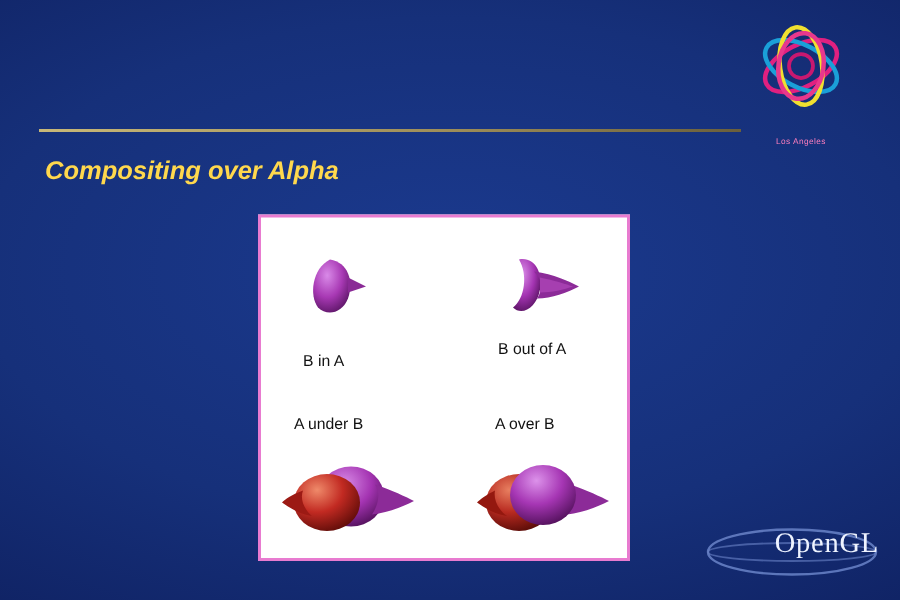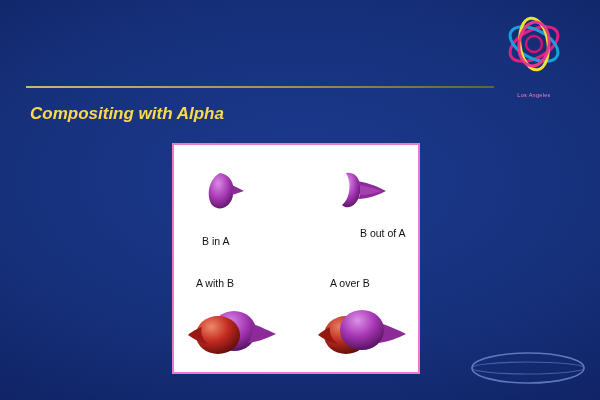--- a/index.html
+++ b/index.html
@@ -59,21 +59,21 @@
     border: 2px solid #e87bd0;
     box-sizing: border-box;
   }
   .panel-label {
     position: absolute;
     font-size: 10.5px;
     color: #111111;
     white-space: nowrap;
   }
   .lbl-b-in-a     { left: 28px;  top: 90px; }
-  .lbl-b-out-a    { left: 158px; top: 82px; margin-left: 28px; }
+  .lbl-b-out-a    { left: 158px; top: 82px; }
   .lbl-a-over-b   { left: 22px;  top: 132px; }
   .lbl-a-under-b  { left: 156px; top: 132px; }
 
   .fig { position: absolute; }
   .fig svg { display: block; }
 
   .fig-b-in-a    { left: 22px;  top: 20px; }
   .fig-b-out-a   { left: 152px; top: 18px; }
   .fig-a-over-b  { left: 14px;  top: 158px; }
   .fig-a-under-b { left: 144px; top: 158px; }
@@ -130,21 +130,21 @@
     letter-spacing: 0.5px;
     white-space: nowrap;
   }
 </style>
 </head>
 <body>
 
 <div class="slide">
 
   <div class="title-rule"></div>
-  <div class="subtitle">Compositing with Alpha</div>
+  <div class="subtitle">Compositing over Alpha</div>
 
   <div class="siggraph">
     <svg width="108" height="62" viewBox="0 0 108 62">
       <g fill="none" stroke-width="3">
         <ellipse cx="54" cy="30" rx="26" ry="14" stroke="#e02080" transform="rotate(-28 54 30)"></ellipse>
         <ellipse cx="54" cy="30" rx="26" ry="14" stroke="#1aa0d8" transform="rotate(28 54 30)"></ellipse>
         <ellipse cx="54" cy="30" rx="26" ry="14" stroke="#f0e030" transform="rotate(82 54 30)"></ellipse>
         <ellipse cx="54" cy="30" rx="15" ry="22" stroke="#e8388c" transform="rotate(8 54 30)"></ellipse>
         <circle cx="54" cy="30" r="8" stroke="#c81870" stroke-width="2.5"></circle>
       </g>
@@ -220,24 +220,25 @@
         </defs>
         <ellipse cx="28" cy="32" rx="22" ry="19" fill="url(#gRed2)"></ellipse>
         <path d="M12 24 C6 27 2 30 0 32 C6 36 12 40 20 41 C13 36 11 29 12 24 Z" fill="#94180f"></path>
         <path d="M62 20 C74 24 82 28 88 31 C80 35 70 39 60 40 C64 34 66 26 62 20 Z" fill="#8c2b98"></path>
         <ellipse cx="44" cy="27" rx="22" ry="20" fill="url(#gPurp4)"></ellipse>
       </svg>
     </div>
 
     <div class="panel-label lbl-b-in-a">B in A</div>
     <div class="panel-label lbl-b-out-a">B out of A</div>
-    <div class="panel-label lbl-a-over-b">A with B</div>
+    <div class="panel-label lbl-a-over-b">A under B</div>
     <div class="panel-label lbl-a-under-b">A over B</div>
   </div>
 
   <div class="opengl">
     <svg width="120" height="36" viewBox="0 0 120 36" style="position:absolute;left:0;top:0;">
       <ellipse cx="62" cy="18" rx="56" ry="15" fill="none" stroke="#6a84c8" stroke-width="1.6" opacity="0.85"></ellipse>
       <ellipse cx="62" cy="18" rx="56" ry="6" fill="none" stroke="#6a84c8" stroke-width="1.2" opacity="0.6"></ellipse>
     </svg>
+    <div class="opengl-text">OpenGL</div>
   </div>
 
 </div>
 
 </body></html>

